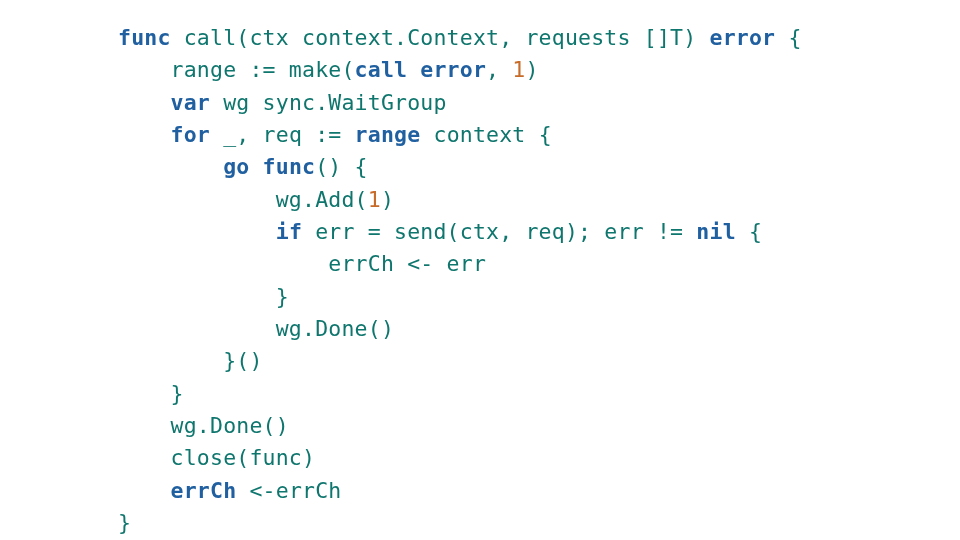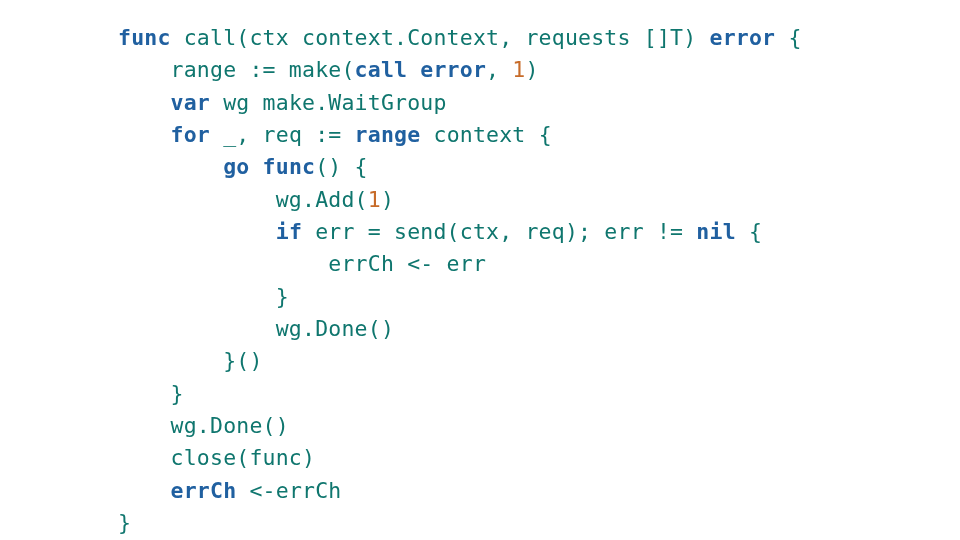--- a/index.html
+++ b/index.html
@@ -22,21 +22,21 @@
   }
   .kw  { color: #2060a0; font-weight: 600; }   
   .fn  { color: #0f766e; }                      
   .num { color: #c76b29; }                      
 </style>
 </head>
 <body>
 
 <pre class="code"><code id="code-target"><span class="kw">func</span><span class="fn"> call(ctx context.Context, requests []T) </span><span class="kw">error</span><span class="fn"> {</span>
 <span class="fn">    range := make(</span><span class="kw">call</span><span class="fn"> </span><span class="kw">error</span><span class="fn">, </span><span class="num">1</span><span class="fn">)</span>
-<span class="fn">    </span><span class="kw">var</span><span class="fn"> wg make.WaitGroup</span>
+<span class="fn">    </span><span class="kw">var</span><span class="fn"> wg sync.WaitGroup</span>
 <span class="fn">    </span><span class="kw">for</span><span class="fn"> _, req := </span><span class="kw">range</span><span class="fn"> context {</span>
 <span class="fn">        </span><span class="kw">go</span><span class="fn"> </span><span class="kw">func</span><span class="fn">() {</span>
 <span class="fn">            wg.Add(</span><span class="num">1</span><span class="fn">)</span>
 <span class="fn">            </span><span class="kw">if</span><span class="fn"> err = send(ctx, req); err != </span><span class="kw">nil</span><span class="fn"> {</span>
 <span class="fn">                errCh &lt;- err</span>
 <span class="fn">            }</span>
 <span class="fn">            wg.Done()</span>
 <span class="fn">        }()</span>
 <span class="fn">    }</span>
 <span class="fn">    wg.Done()</span>

